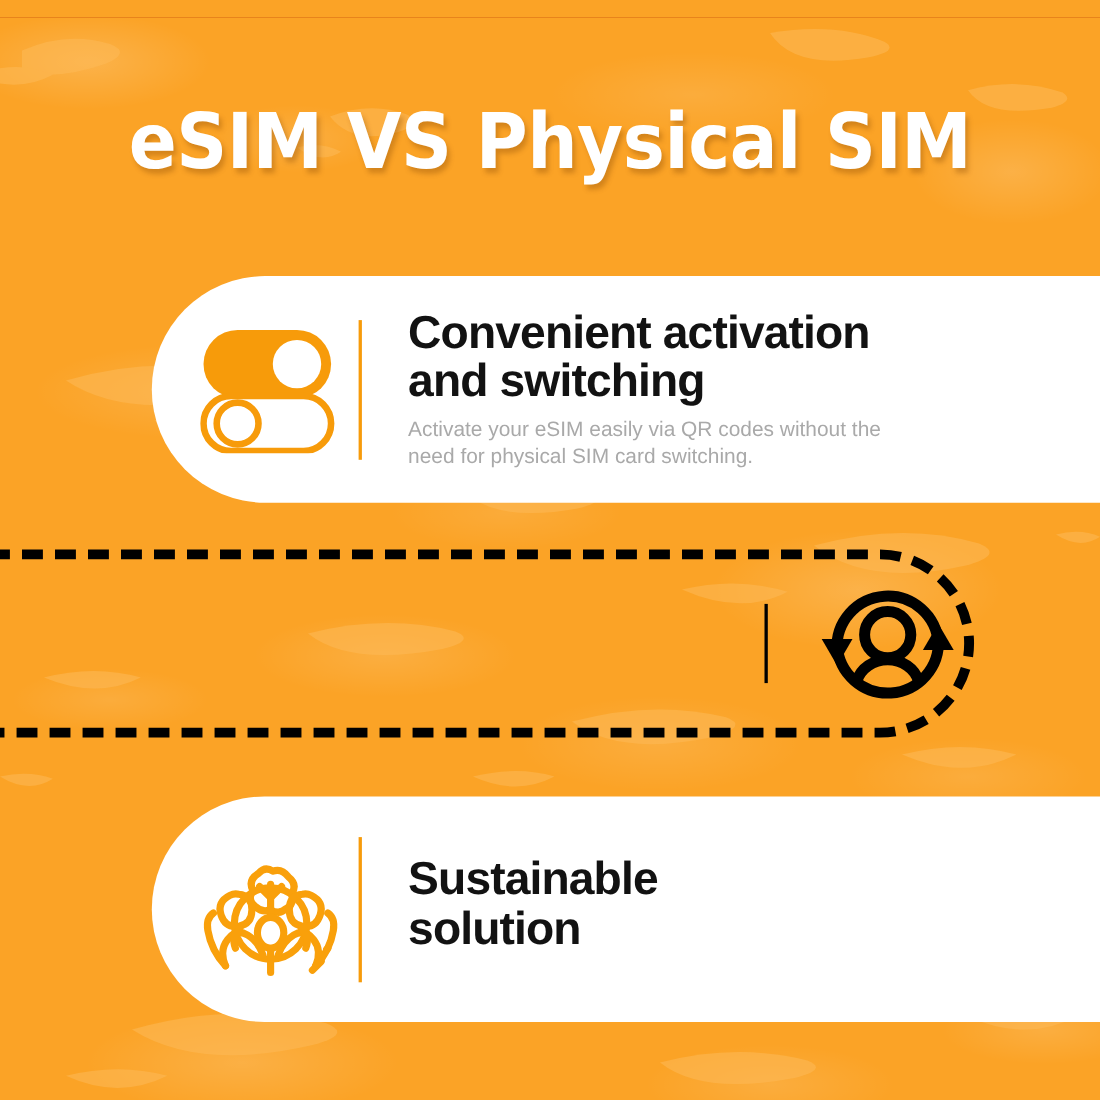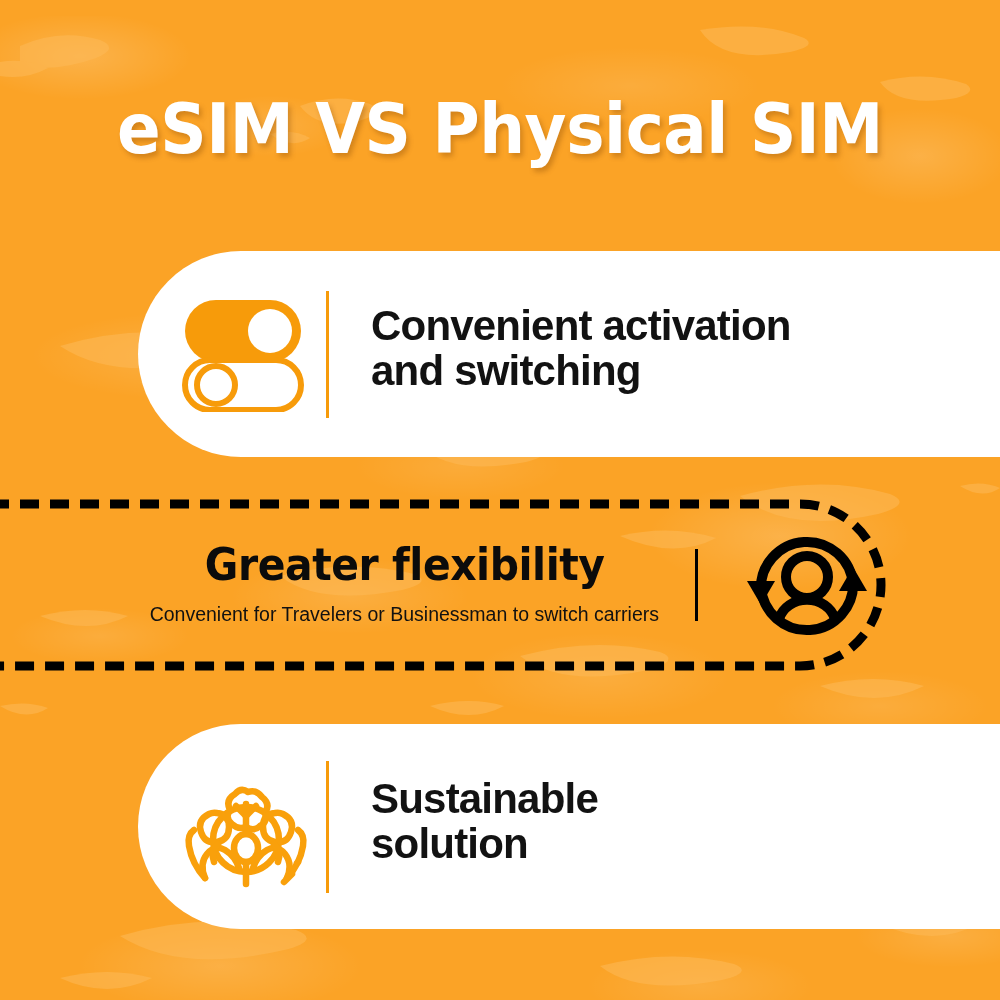--- a/index.html
+++ b/index.html
@@ -221,33 +221,30 @@
         <rect x="3" y="4" width="116" height="62" rx="31" fill="#F79B0A"></rect>
         <circle cx="88" cy="35" r="22" fill="#FFFFFF"></circle>
         <rect x="3" y="64" width="116" height="50" rx="25" fill="none" stroke="#F79B0A" stroke-width="6"></rect>
         <circle cx="34" cy="89" r="19" fill="none" stroke="#F79B0A" stroke-width="6"></circle>
       </svg>
     </div>
     <div class="card-divider"></div>
     <div class="card-text">
       <p class="card-head">Convenient activation
 and switching</p>
+      <p class="card-sub">Activate your eSIM easily via QR codes without the need for physical SIM card switching.</p>
     </div>
   </div>
 
   <div class="band">
     <svg width="1010" height="172" viewBox="0 0 1010 172">
       <path d="M -40 5 H 920 A 81 81 0 0 1 920 167 H -40" fill="none" stroke="#000000" stroke-width="9" stroke-dasharray="19 11" stroke-linecap="butt"></path>
     </svg>
 
     <div class="band-content">
-      <div class="band-text">
-        <p class="band-head">Greater flexibility</p>
-        <p class="band-sub">Convenient for Travelers or Businessman to switch carriers</p>
-      </div>
       <div class="band-divider"></div>
       <div class="band-icon">
         <svg width="136" height="128" viewBox="0 0 136 128">
 
           <path d="M 22 70 A 46 46 0 0 1 114 64" fill="none" stroke="#000000" stroke-width="10" stroke-linecap="butt"></path>
           <path d="M 8 60 L 36 60 L 22 84 Z" fill="#000000"></path>
 
           <path d="M 114 60 A 46 46 0 0 1 22 66" fill="none" stroke="#000000" stroke-width="10" stroke-linecap="butt"></path>
           <path d="M 128 70 L 100 70 L 114 46 Z" fill="#000000"></path>
 

